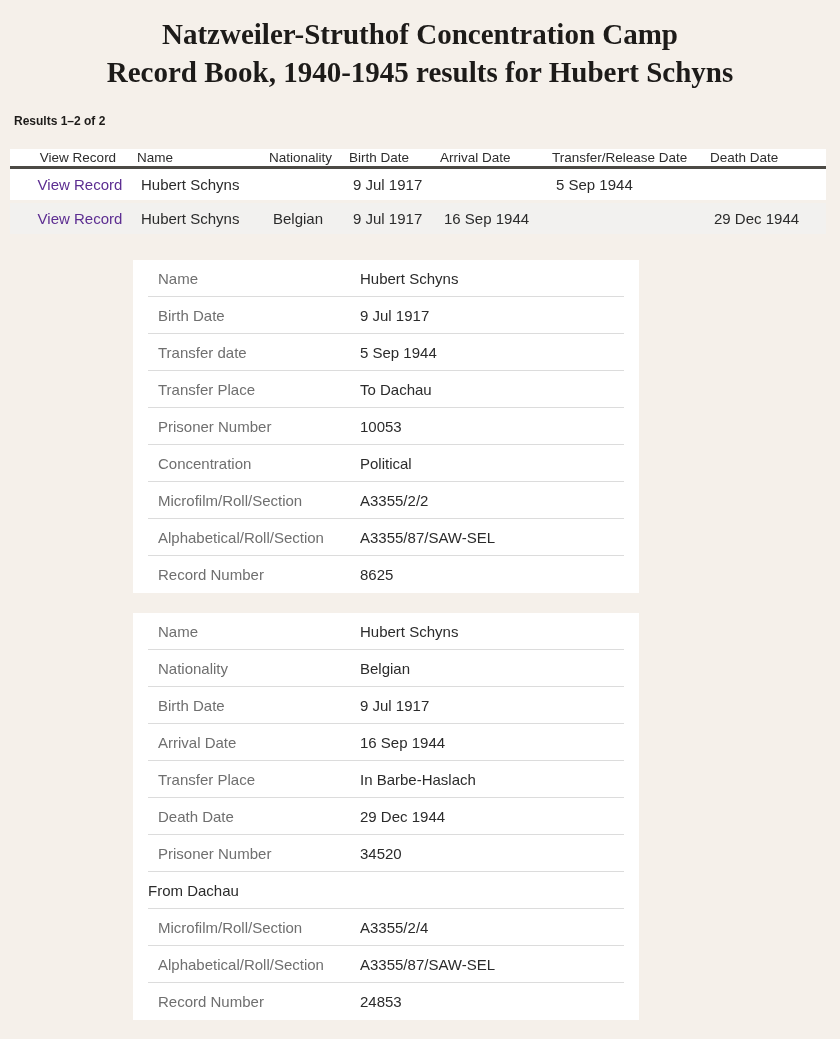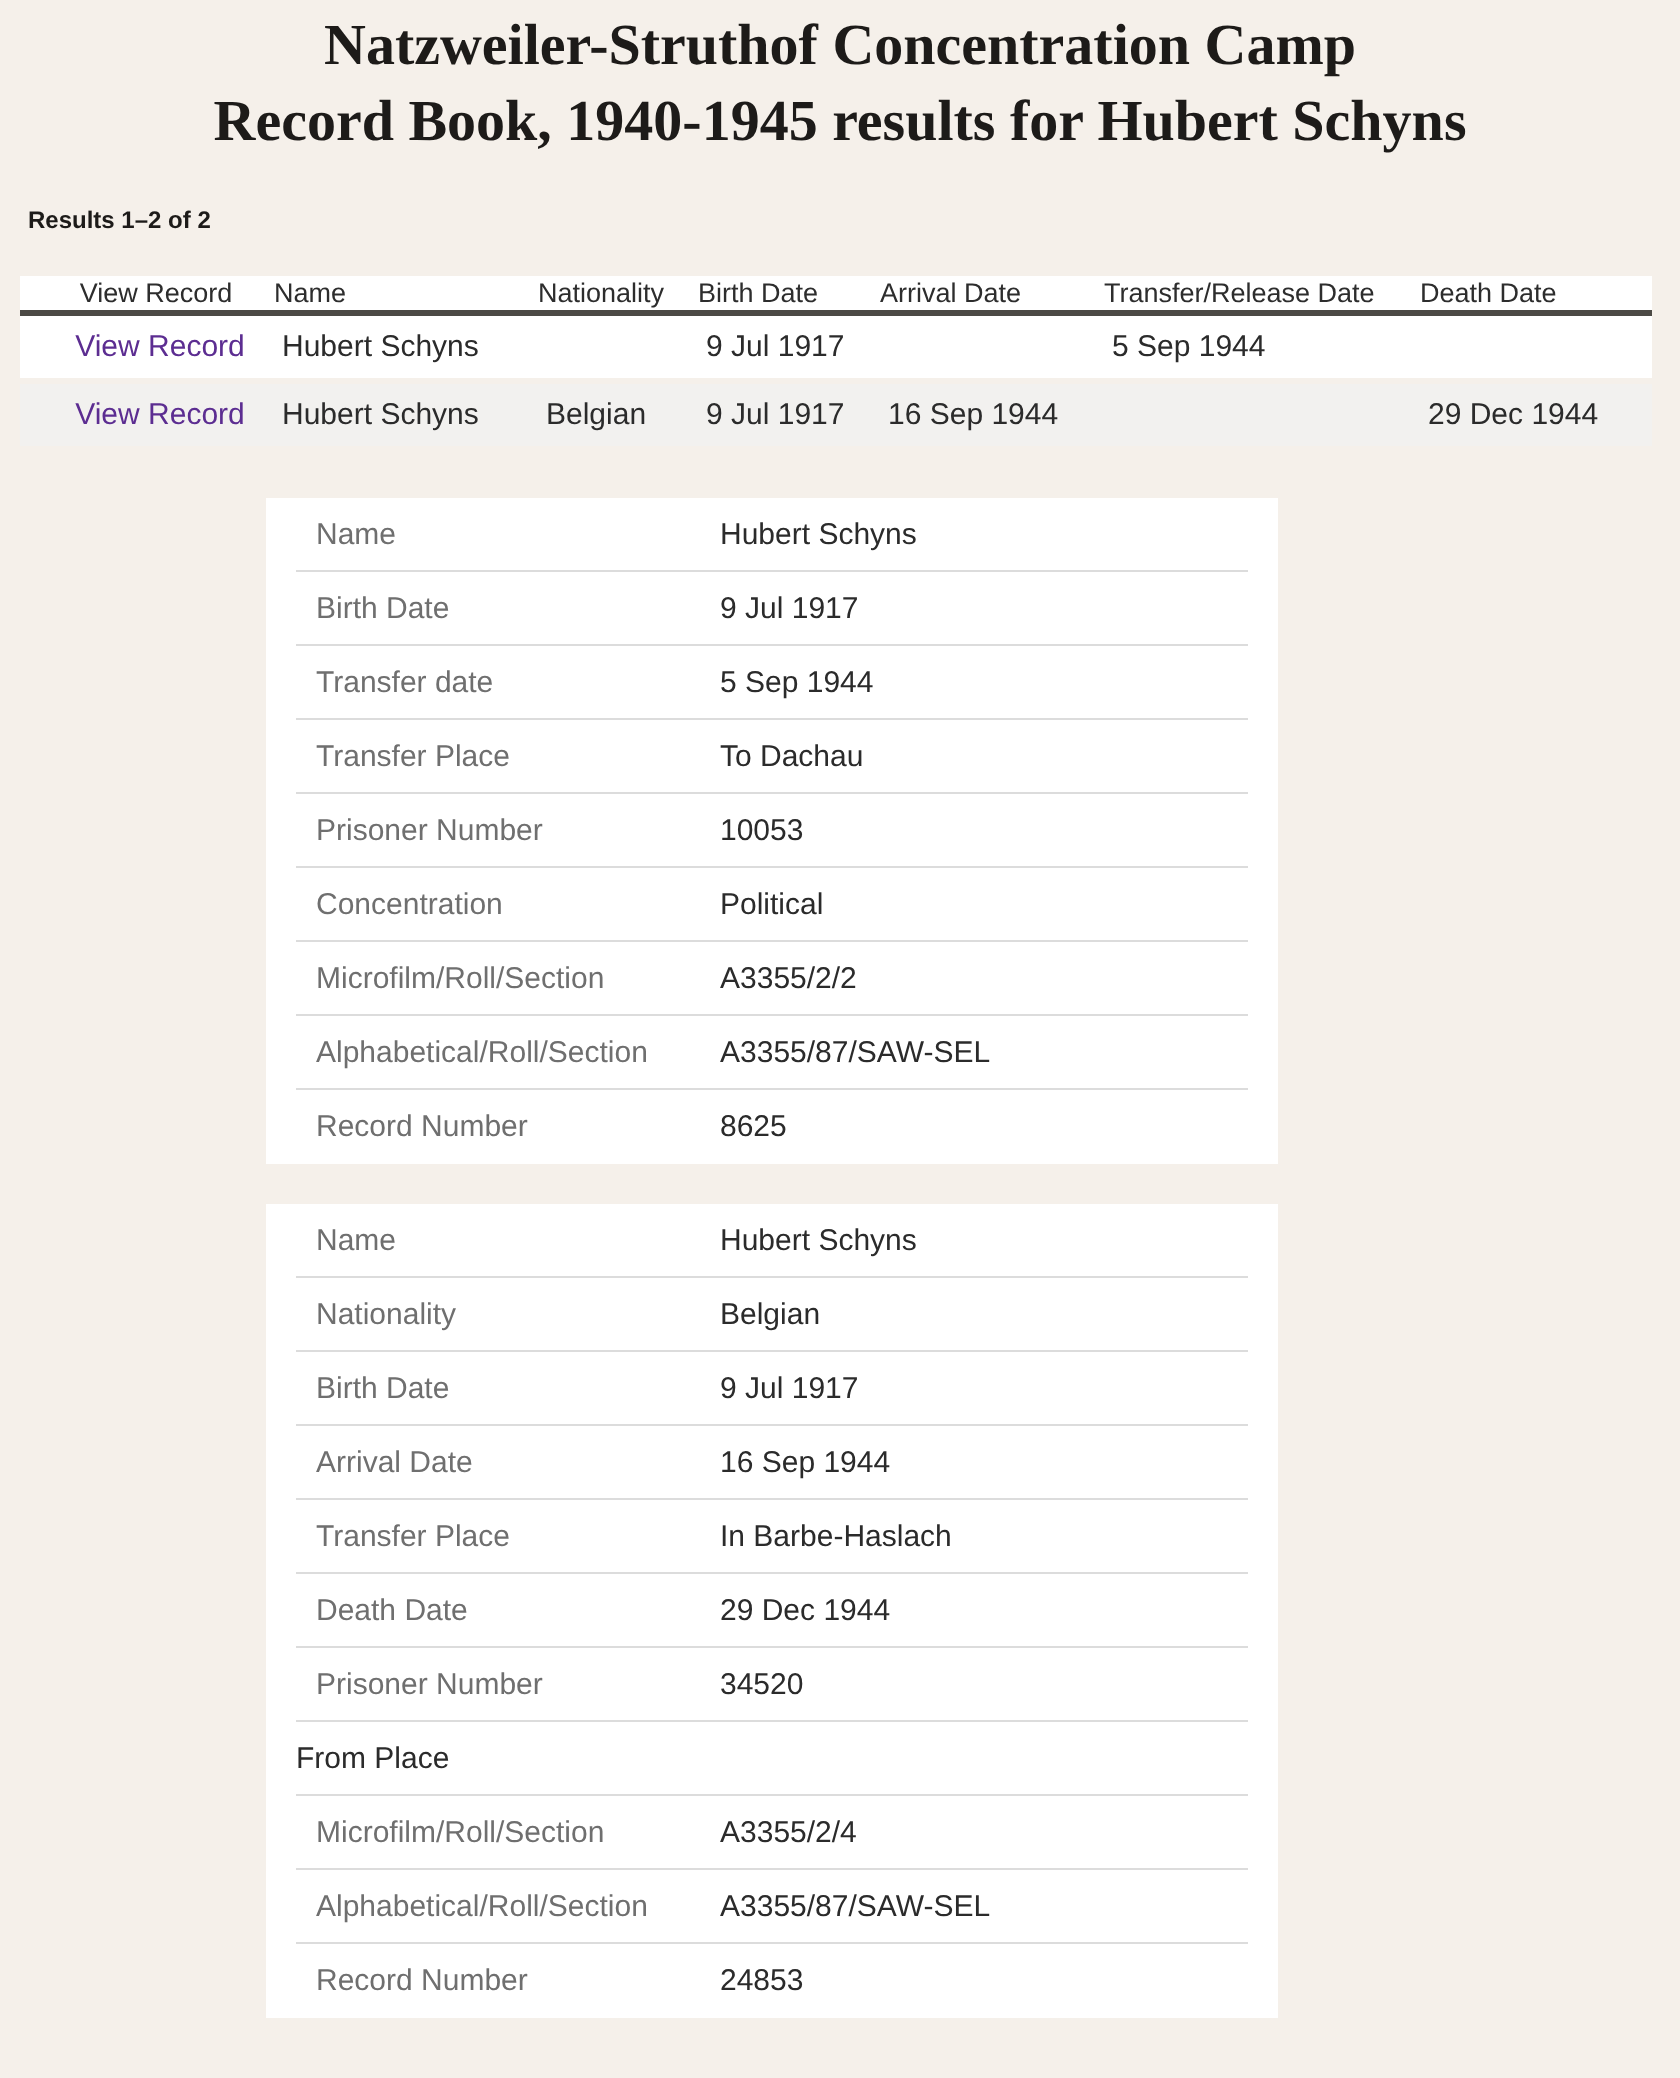--- a/index.html
+++ b/index.html
@@ -11,21 +11,21 @@
     font-family: "Liberation Sans", sans-serif;
     overflow: hidden;
   }
   .page-title {
     font-family: "Liberation Serif", serif;
     font-weight: 700;
     font-size: 29px;
     line-height: 38px;
     text-align: center;
     color: #1d1b19;
-    margin: 0;
+    margin: 11px;
     padding-top: 4px;
   }
   .title-line { display: block; }
   .results-summary {
     font-size: 12px;
     font-weight: 700;
     color: #1d1b19;
     margin: 23px 0 0 14px;
   }
   .results-table {
@@ -194,21 +194,21 @@
   </div>
         <div class="field-row">
     <div class="field-label">Death Date</div>
     <div class="field-value">29 Dec 1944</div>
   </div>
         <div class="field-row">
     <div class="field-label">Prisoner Number</div>
     <div class="field-value">34520</div>
   </div>
         <div class="field-row">
-    <div class="field-value">From Place</div>
+    <div class="field-value">From Dachau</div>
   </div>
         <div class="field-row">
     <div class="field-label">Microfilm/Roll/Section</div>
     <div class="field-value">A3355/2/4</div>
   </div>
         <div class="field-row">
     <div class="field-label">Alphabetical/Roll/Section</div>
     <div class="field-value">A3355/87/SAW-SEL</div>
   </div>
         <div class="field-row">

